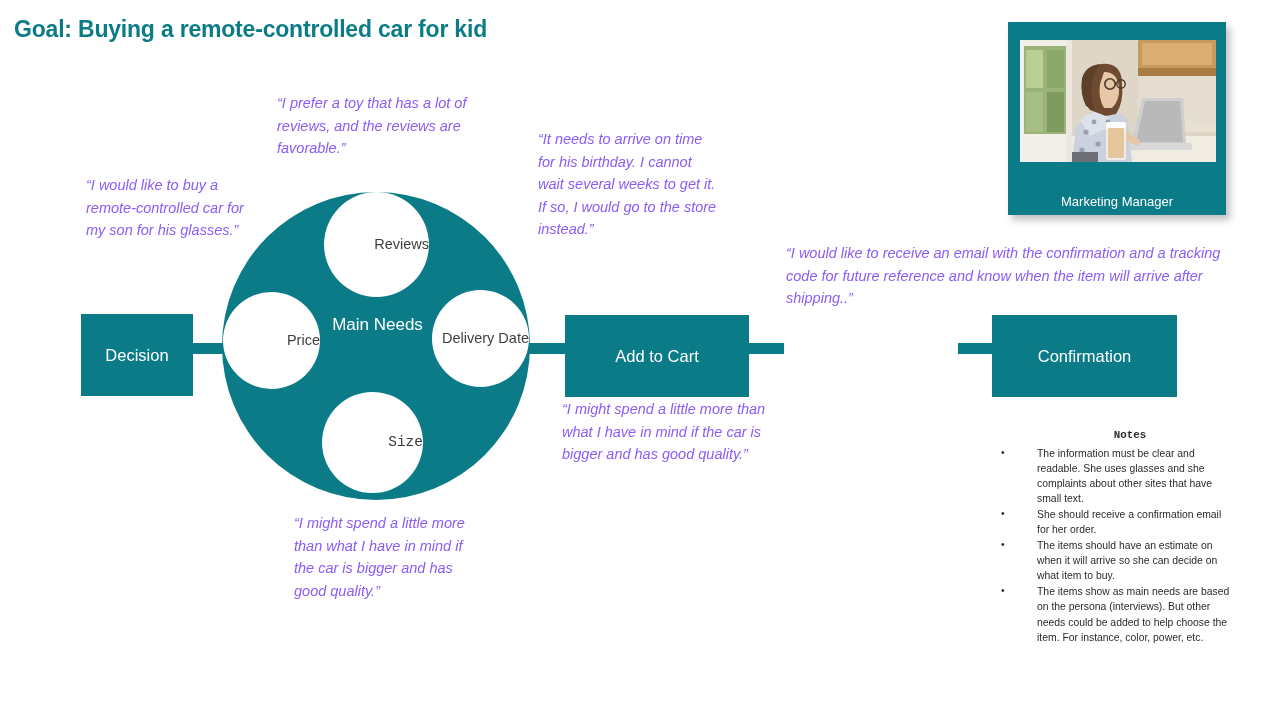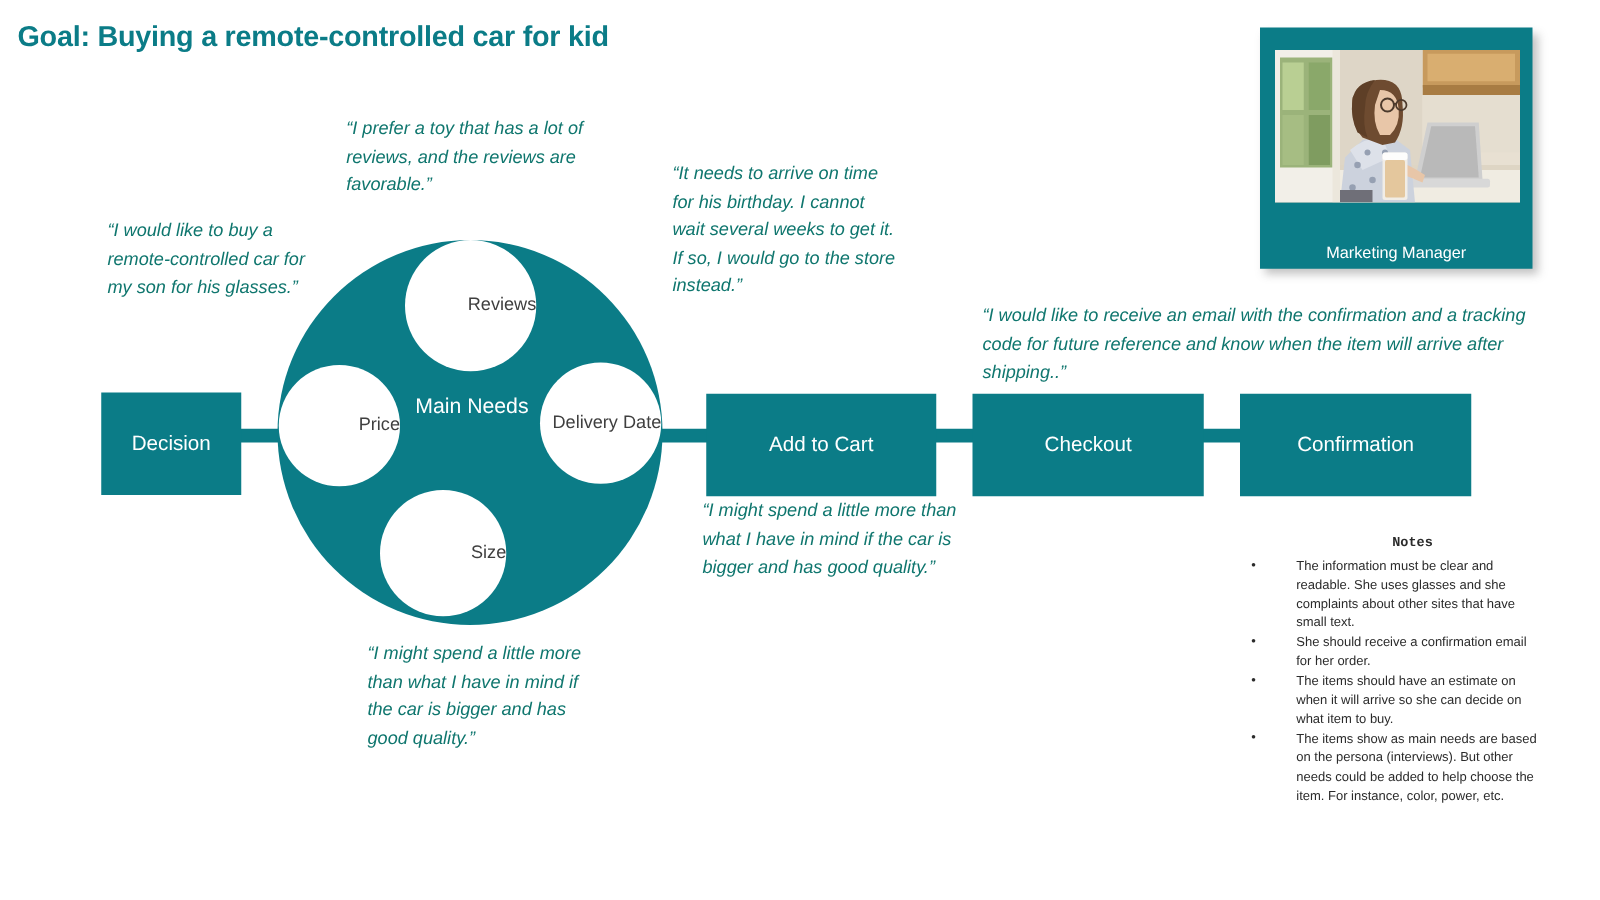--- a/index.html
+++ b/index.html
@@ -29,21 +29,21 @@
     font-weight: bold;
     color: #0b7c87;
     letter-spacing: -0.2px;
     white-space: nowrap;
   }
 
   
   .quote {
     position: absolute;
     font-style: italic;
-    color: #0f766e;
+    color: #8b5cf6;
     font-size: 14.5px;
     line-height: 1.56;
   }
   #quote-decision   { left: 86px;  top: 174px; width: 180px; }
   #quote-reviews    { left: 277px; top: 92px;  width: 200px; }
   #quote-delivery   { left: 538px; top: 128px; width: 180px; }
   #quote-confirm    { left: 786px; top: 242px; width: 440px; }
   #quote-cart       { left: 562px; top: 398px; width: 220px; }
   #quote-size       { left: 294px; top: 512px; width: 190px; }
 
@@ -103,21 +103,21 @@
     align-items: center;
     justify-content: flex-end;
     text-align: center;
     color: #3f3f3f;
     font-size: 14.5px;
     line-height: 1.22;
   }
   #need-reviews  { left: 324px; top: 192px; width: 105px; height: 105px; }
   #need-price    { left: 223px; top: 292px; width: 97px;  height: 97px;  }
   #need-delivery { left: 432px; top: 290px; width: 97px;  height: 97px;  }
-  #need-size     { left: 304px; top: 392px; width: 101px; height: 101px; }
+  #need-size     { left: 322px; top: 392px; width: 101px; height: 101px; font-family: Liberation Mono, monospace; }
 
   
   #persona-card {
     position: absolute;
     left: 1008px;
     top: 22px;
     width: 218px;
     height: 193px;
     background: #0b7c87;
     box-shadow: 4px 5px 7px rgba(120,120,120,0.45);
@@ -210,23 +210,20 @@
   </div>
   <div class="need-bubble" id="need-size">
     <span>Size</span>
   </div>
 
   <div class="flow-box" id="flow-decision">
     <span>Decision</span>
   </div>
   <div class="flow-box" id="flow-add-to-cart">
     <span>Add to Cart</span>
-  </div>
-  <div class="flow-box" id="flow-checkout">
-    <span>Checkout</span>
   </div>
   <div class="flow-box" id="flow-confirmation">
     <span>Confirmation</span>
   </div>
 
   <div class="quote" id="quote-decision">“I would like to buy a remote-controlled car for my son for his glasses.”</div>
   <div class="quote" id="quote-reviews">“I prefer a toy that has a lot of reviews, and the reviews are favorable.”</div>
   <div class="quote" id="quote-delivery">“It needs to arrive on time for his birthday. I cannot wait several weeks to get it.  If so, I would go to the store instead.”</div>
   <div class="quote" id="quote-confirm">“I would like to receive an email with the confirmation and a tracking code for future reference and know when the item will arrive after shipping..”</div>
   <div class="quote" id="quote-cart">“I might spend a little more than what I have in mind if the car is bigger and has good quality.”</div>

